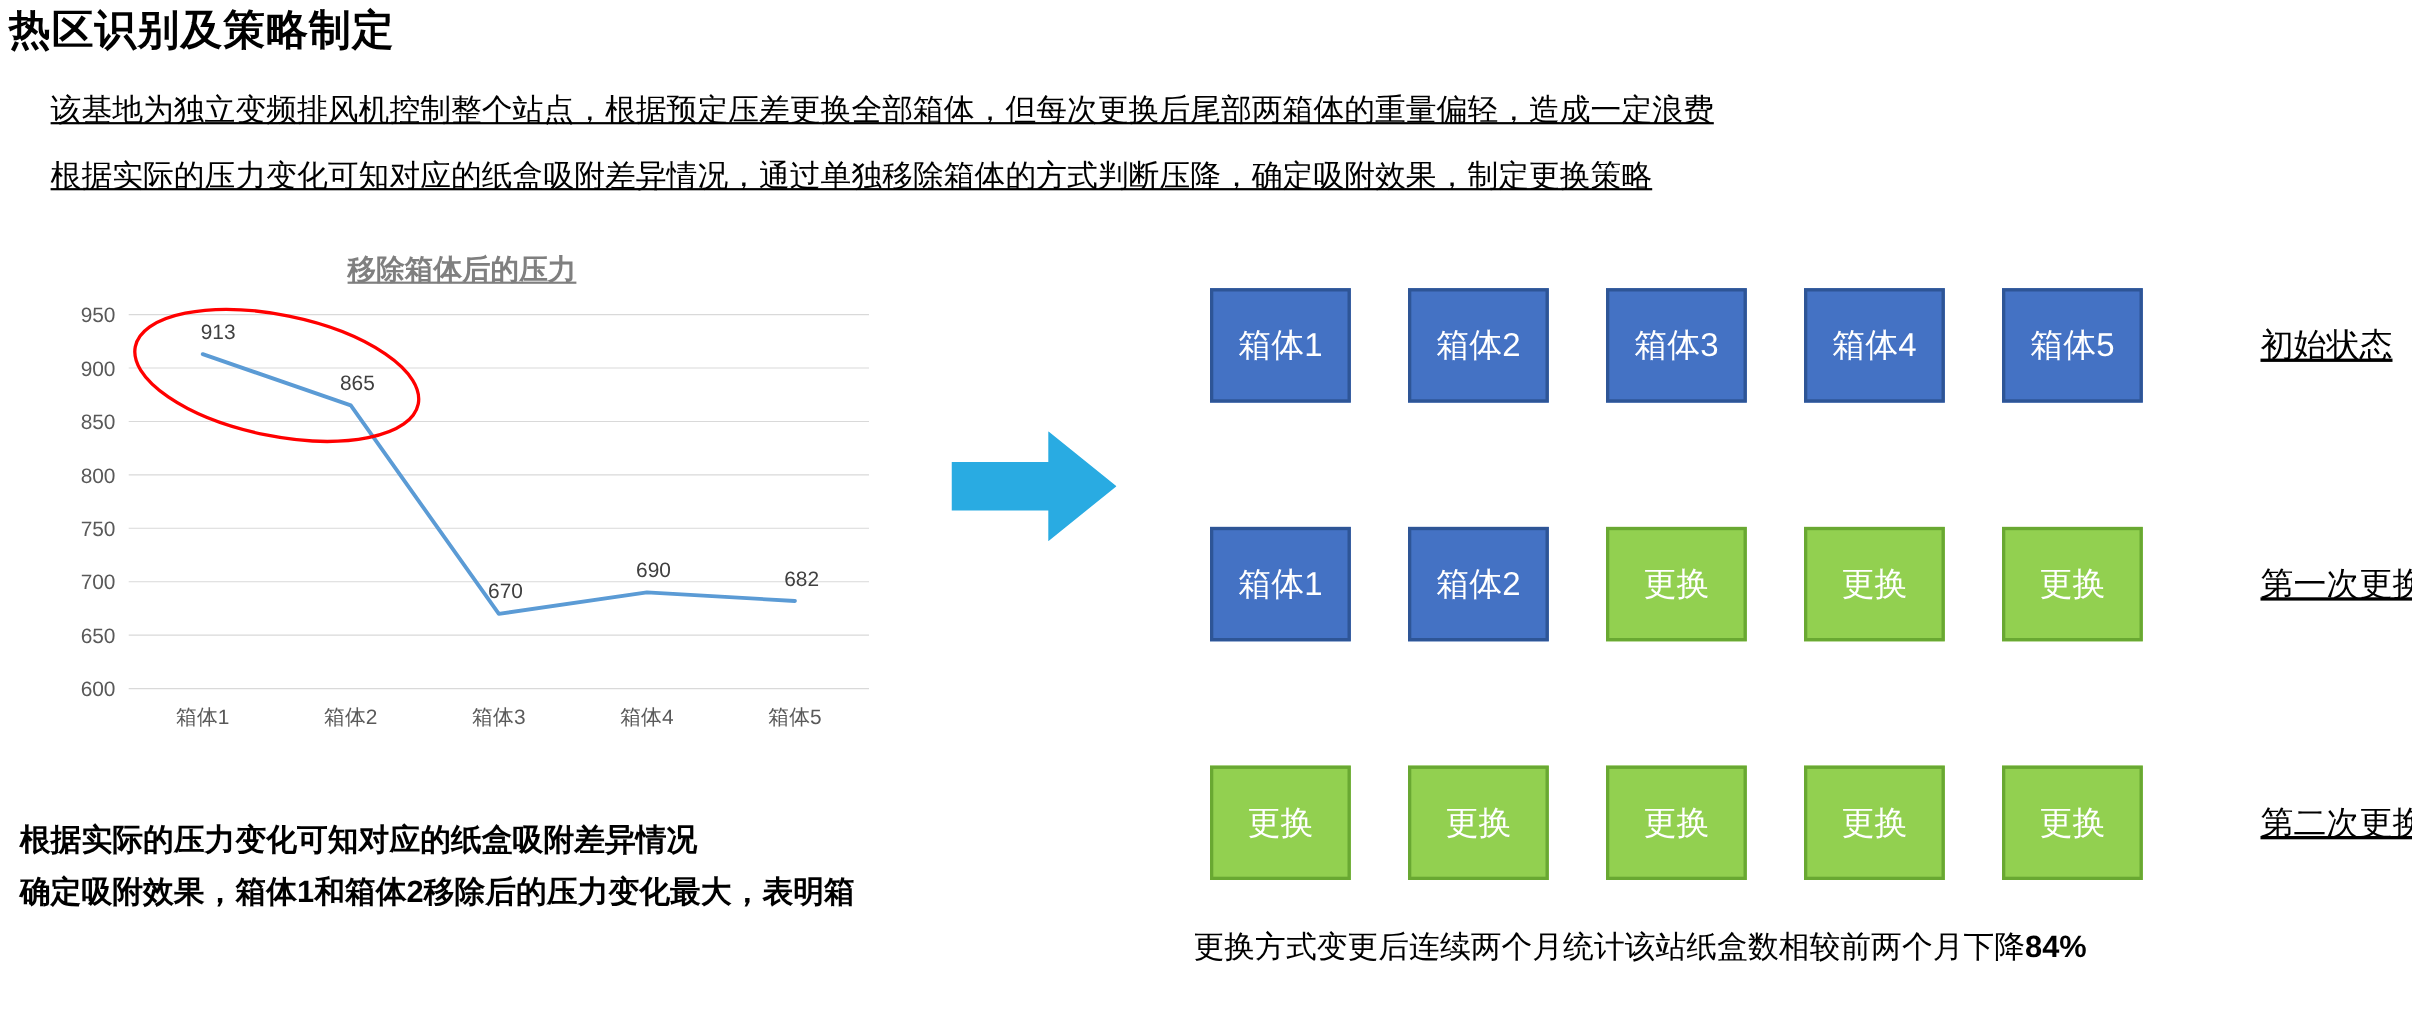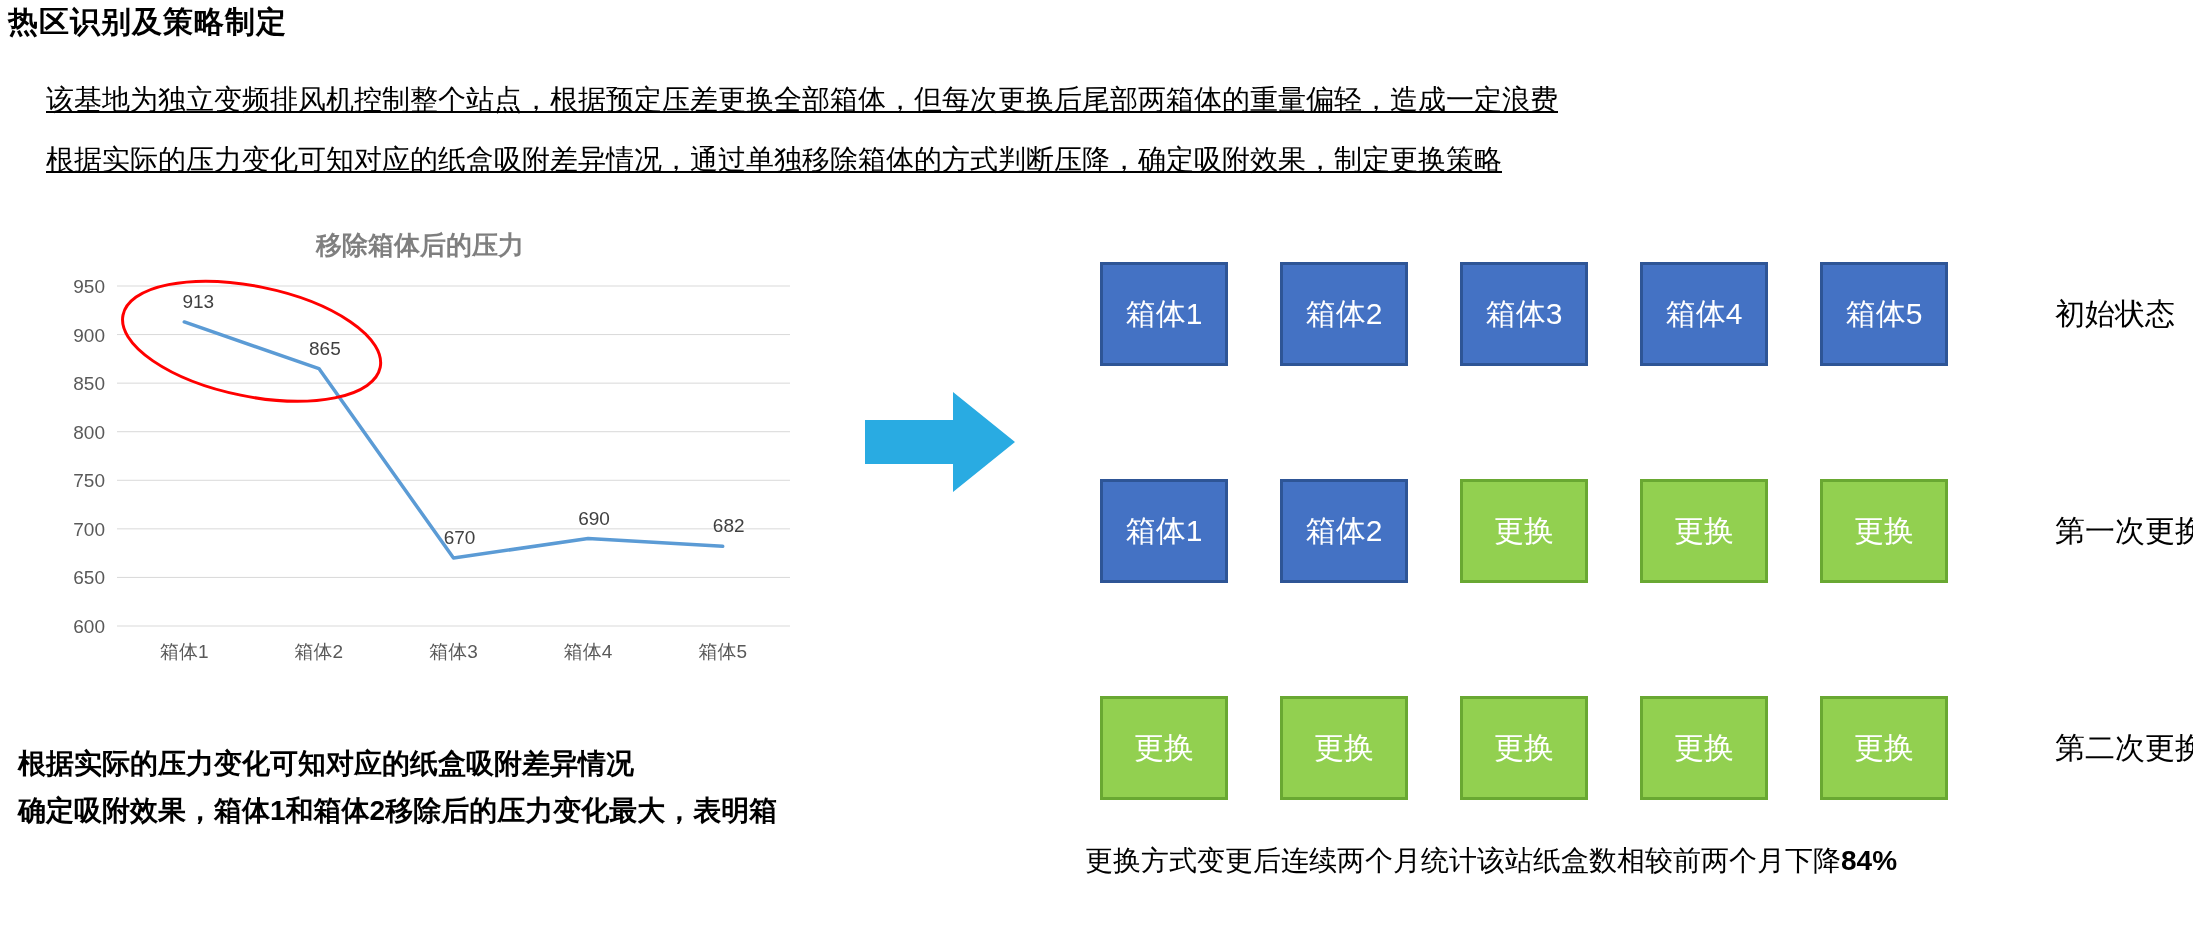--- a/index.html
+++ b/index.html
@@ -8,51 +8,51 @@
     background: #ffffff;
     position: relative;
     overflow: hidden;
     font-family: "Liberation Sans", "DejaVu Sans", sans-serif;
     color: #000;
   }
   .slide { position: absolute; inset: 0; }
 
   .page-title {
     position: absolute; left: 8px; top: 2px;
-    font-size: 30px; font-weight: 700; margin: 0;
+    font-size: 38px; font-weight: 700; margin: 0;
     letter-spacing: 1px;
   }
   .intro { position: absolute; left: 46px; top: 70px; text-decoration: underline; }
   .intro p { margin: 0; font-size: 28px; line-height: 60px; white-space: nowrap; }
 
   
   .chart-block { position: absolute; left: 55px; top: 228px; width: 745px; }
   .chart-title {
     text-align: center; color: #7f7f7f; font-weight: 700;
-    font-size: 26px; margin: 0 0 8px 55px; width: 620px;
+    font-size: 26px; margin: 0 0 8px 55px; width: 620px; text-decoration: underline;
   }
   #chart-svg { display: block; }
 
   
   .flow-arrow { position: absolute; left: 865px; top: 392px; }
 
   
   .diagram {
     position: absolute; left: 1100px; top: 262px;
     display: flex; flex-direction: column; gap: 113px;
   }
   .diagram-row { display: flex; align-items: center; gap: 52px; }
   .dbox {
     width: 128px; height: 104px; box-sizing: border-box;
     display: flex; align-items: center; justify-content: center;
     color: #ffffff; font-size: 30px; border: 3px solid transparent;
     flex: 0 0 auto;
   }
   .row-label {
-    margin-left: 55px; font-size: 30px; color: #000; white-space: nowrap;
+    margin-left: 55px; font-size: 30px; color: #000; white-space: nowrap; text-decoration: underline;
   }
 
   
   .analysis { position: absolute; left: 18px; top: 740px; }
   .analysis p { margin: 0; font-size: 28px; line-height: 47px; white-space: nowrap; font-weight: bold; }
 
   .conclusion {
     position: absolute; left: 1085px; top: 842px;
     font-size: 28px; white-space: nowrap;
   }

